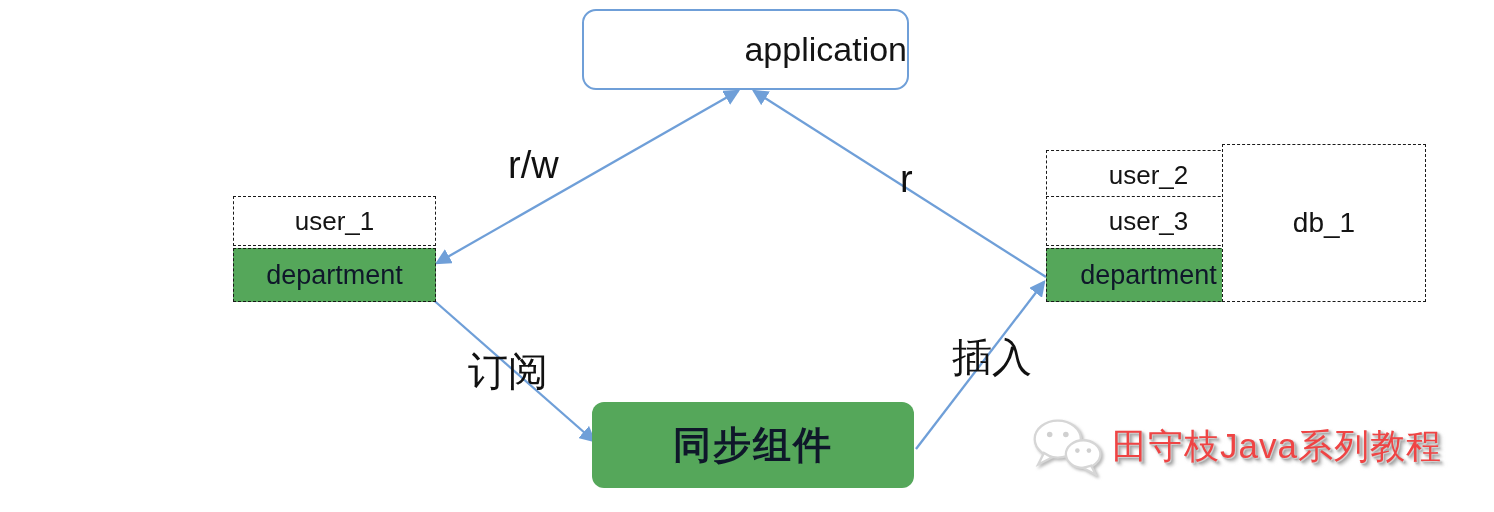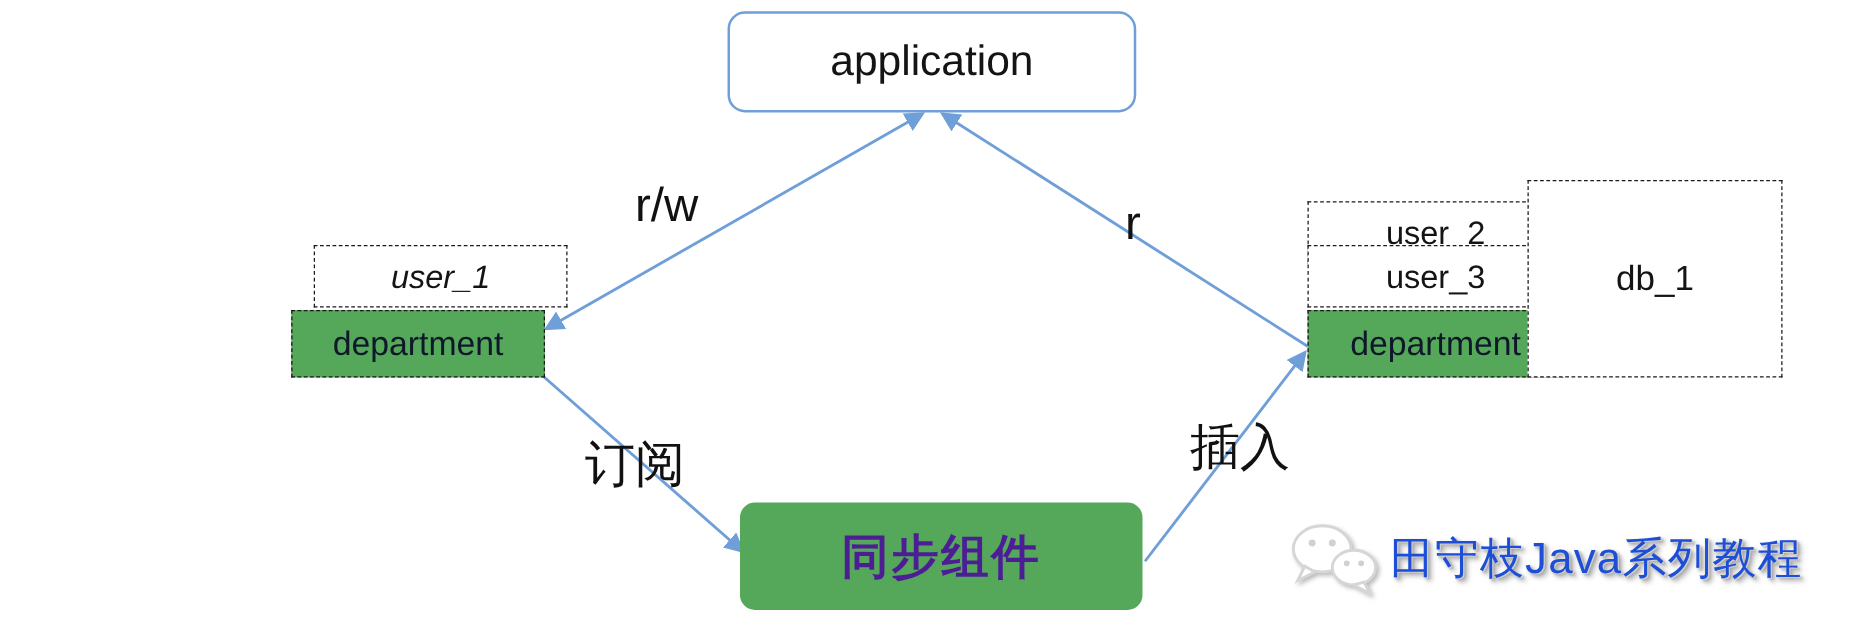--- a/index.html
+++ b/index.html
@@ -13,62 +13,62 @@
     font-family:"Liberation Sans",sans-serif;overflow:hidden;color:#111;
   }
   
   #arrows{position:absolute;left:0;top:0;width:1494px;height:512px;pointer-events:none;}
   #arrows line{stroke:var(--blue);stroke-width:2.3;}
   #arrows .arrowhead{fill:var(--blue);}
   
   .node-app{
     position:absolute;left:582px;top:9px;width:323px;height:77px;
     border:2.5px solid var(--blue);border-radius:14px;background:#fff;
-    display:flex;align-items:center;justify-content:center;
+    display:flex;align-items:center;justify-content:flex-end;
     font-size:34px;color:#141414;
   }
   
   .cell{
     position:absolute;box-sizing:border-box;border:1.6px dashed var(--border);
     background:#fff;display:flex;align-items:center;justify-content:center;
     font-size:26px;color:#141414;
   }
   .cell.db{font-size:28px;}
   .cell.dept{background:var(--green);color:#0f172a;font-size:27px;}
   .c-db0 {left:26px;  top:144px;width:205px;height:158px;}
   .c-u0  {left:233px; top:144px;width:203px;height:50px;}
-  .c-u1  {left:251px; top:196px;width:203px;height:50px;font-style:italic;}
+  .c-u1  {left:233px; top:196px;width:203px;height:50px;}
   .c-d0  {left:233px; top:248px;width:203px;height:54px;}
-  .c-u2  {left:1046px;top:161px;width:205px;height:50px;}
+  .c-u2  {left:1046px;top:150px;width:205px;height:50px;}
   .c-u3  {left:1046px;top:196px;width:205px;height:50px;}
   .c-d1  {left:1046px;top:248px;width:205px;height:54px;}
   .c-db1 {left:1222px;top:144px;width:204px;height:158px;}
   
   .node-sync{
     position:absolute;left:592px;top:402px;width:322px;height:86px;
     background:var(--green);border-radius:12px;
     display:flex;align-items:center;justify-content:center;
-    color:#4c1d95;font-size:38px;font-weight:bold;letter-spacing:2px;
+    color:#0f172a;font-size:38px;font-weight:bold;letter-spacing:2px;
   }
   
   .edge-label{position:absolute;color:#111;white-space:nowrap;text-align:right;}
   .lbl-rw {left:508px;top:144px;font-size:38px;}
   .lbl-r  {left:900px;top:158px;font-size:38px;}
   .lbl-sub{left:468px;top:344px;font-size:40px;}
   .lbl-ins{left:952px;top:330px;font-size:40px;}
   
   .watermark{
     position:absolute;left:1030px;top:416px;display:flex;align-items:center;gap:8px;
     filter:drop-shadow(2px 2px 1.5px rgba(130,130,130,0.55));
   }
   .watermark .wx{width:74px;height:60px;flex:0 0 auto;}
   .watermark .wx .bubble{fill:#ffffff;stroke:#d6d6d6;stroke-width:2;}
   .watermark .wx .eye{fill:#d0d0d0;}
   .wm-text{
-    font-size:35px;color:#1d4ed8;letter-spacing:1px;
+    font-size:35px;color:#ef4444;letter-spacing:1px;
     text-shadow:1px 1px 0 #cfcfcf,2px 2px 2px rgba(150,150,150,0.7);
   }
 </style>
 </head>
 <body>
 
 <div id="canvas">
 
   <svg id="arrows" width="1494" height="512" viewBox="0 0 1494 512">
     <defs>

